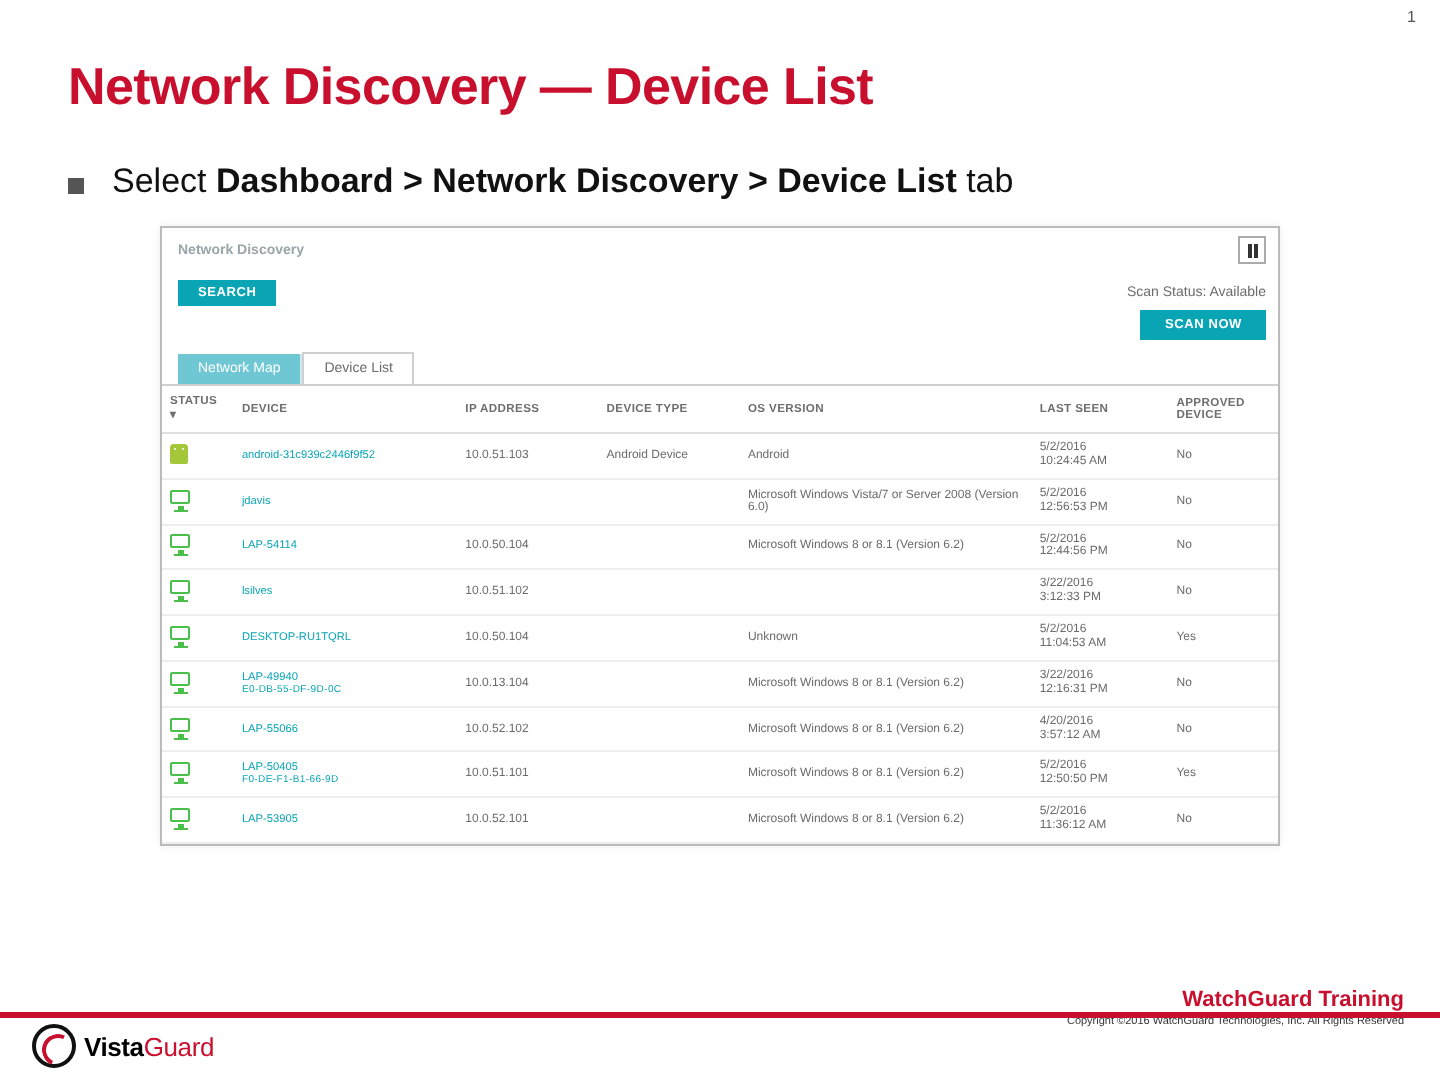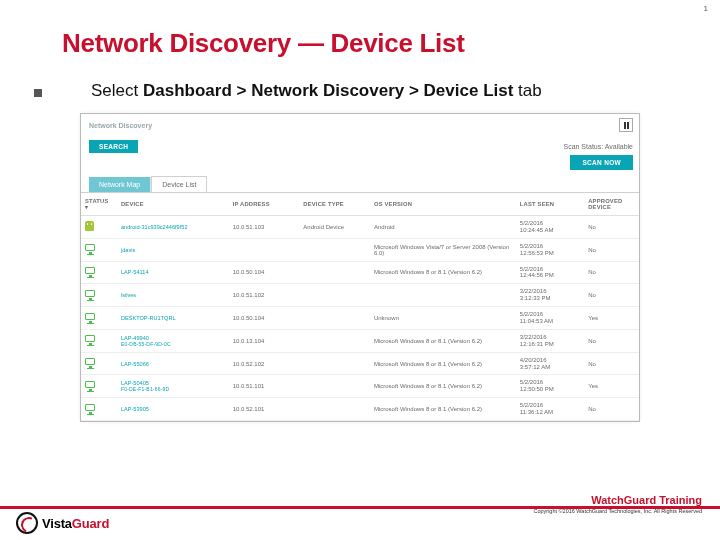--- a/index.html
+++ b/index.html
@@ -1,21 +1,21 @@
 <!DOCTYPE html>
 <html><head>
 <meta charset="utf-8">
 <style>
   * { box-sizing: border-box; margin: 0; padding: 0; }
   body { width: 720px; height: 540px; background: #fff; font-family: Arial, Helvetica, sans-serif; position: relative; overflow: hidden; }
   .page-num { position: absolute; top: 4px; right: 12px; font-size: 8px; color: #555; }
-  .slide-title { font-size: 26px; font-weight: 700; color: #c8102e; padding: 28px 0 0 34px; letter-spacing: -0.3px; margin-left: 28px; }
+  .slide-title { font-size: 26px; font-weight: 700; color: #c8102e; padding: 28px 0 0 34px; letter-spacing: -0.3px; }
   .bullet-row { display: flex; align-items: flex-start; padding: 22px 0 0 34px; }
   .bullet { width: 8px; height: 8px; background: #555; margin-top: 8px; margin-right: 14px; flex: none; }
-  .bullet-txt { font-size: 17px; color: #111; margin-left: 35px; }
+  .bullet-txt { font-size: 17px; color: #111; }
   .ui-shot { margin: 12px auto 0; width: 560px; border: 1px solid #bbb; background: #fff; box-shadow: 0 0 4px rgba(0,0,0,0.08); }
   .ui-head { display: flex; justify-content: space-between; align-items: center; padding: 4px 6px 8px 8px; }
   .ui-head .bc { font-size: 7px; color: #9aa6ab; font-weight: 600; }
   .ui-head .right { display: flex; align-items: center; gap: 6px; }
   .pause-btn { width: 14px; height: 14px; border: 1px solid #aaa; display: flex; align-items: center; justify-content: center; gap: 1px; }
   .pause-btn span { width: 2px; height: 7px; background: #333; display: block; }
   .btn-search { display: inline-block; background: #0aa5b5; color: #fff; font-size: 6.5px; font-weight: 700; margin-left: 8px; padding: 3px 10px; letter-spacing: 0.3px; }
   .scan-row { display: flex; justify-content: flex-end; padding: 0 6px 6px 0; }
   .btn-scan { background: #0aa5b5; color: #fff; font-size: 6.5px; font-weight: 700; padding: 4px 12px; letter-spacing: 0.3px; }
   .tabs { display: flex; align-items: flex-end; padding-left: 8px; border-bottom: 1px solid #d0d0d0; }
@@ -41,21 +41,21 @@
   .android::before, .android::after { content:""; position:absolute; width:1.2px; height:1.2px; background:#fff; border-radius:50%; top:2px; }
   .android::before { left:2px; } .android::after { right:2px; }
   .seen-cell { line-height: 1.15; }
   .footer { position: absolute; bottom: 0; left: 0; right: 0; }
   .red-bar { height: 3px; background: #c8102e; margin: 0 0 0 0; }
   .foot-row { display: flex; justify-content: space-between; align-items: center; padding: 3px 10px 6px 16px; }
   .logo { display: flex; align-items: center; gap: 4px; }
   .logo-mark { width: 22px; height: 22px; border: 2px solid #111; border-radius: 50%; position: relative; }
   .logo-mark::before { content:""; position:absolute; left:3px; top:3px; width:12px; height:12px; border:2px solid #c8102e; border-right-color: transparent; border-bottom-color: transparent; border-radius:50%; transform: rotate(-20deg);}
   .logo-txt { font-size: 13px; letter-spacing: -0.2px; }
-  .logo-txt .g { color: #c8102e; font-weight: bold; }
+  .logo-txt .g { color: #c8102e; }
   .train { color: #c8102e; font-size: 11px; font-weight: 600; text-align: right; margin-top: 28px; }
   .copy { font-size: 5.5px; color: #333; text-align: right; margin-top: 2px;}
   .pre-foot { position: absolute; right: 18px; bottom: 26px; text-align: right; }
 </style>
 </head>
 <body>
 
 <div class="page-num">1</div>
 
 <h1 class="slide-title">Network Discovery — Device List</h1>

